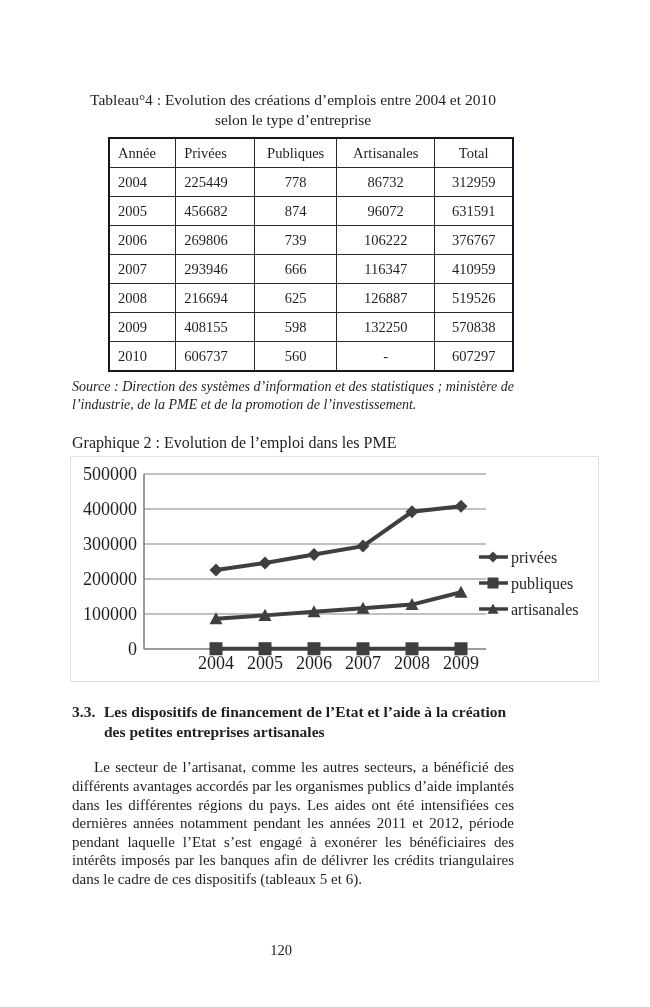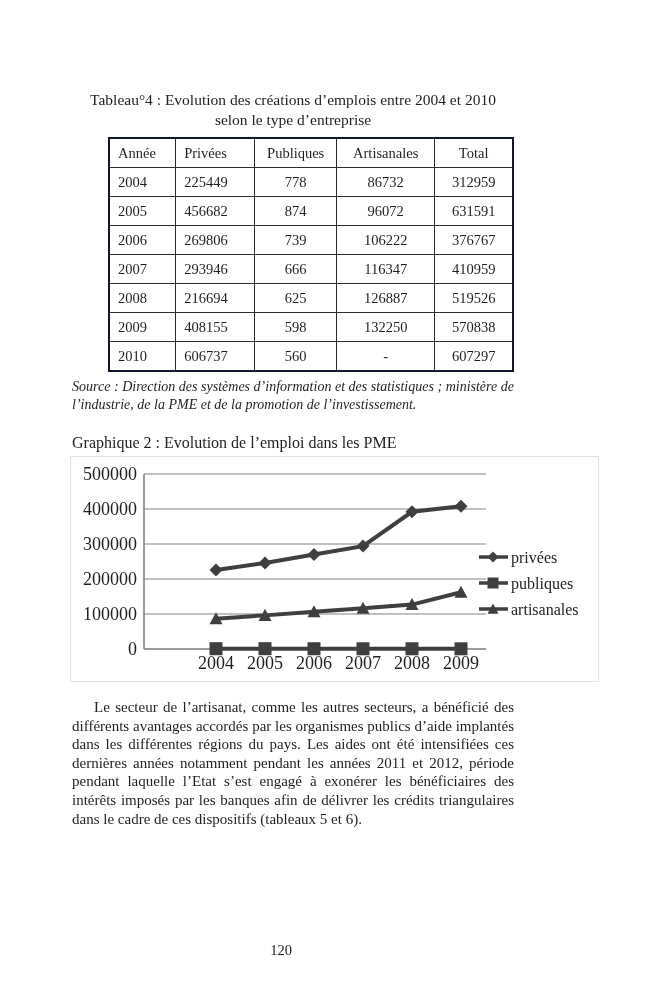--- a/index.html
+++ b/index.html
@@ -168,18 +168,22 @@
         </g>
         <g>
           <line x1="408" y1="152" x2="437" y2="152" stroke="#3f3f3f" stroke-width="3.5"></line>
           <path d="M 422 146.5 L 427.5 156.675 L 416.5 156.675 Z" fill="#3f3f3f"></path>
           <text x="440" y="158" font-size="16">artisanales</text>
         </g>
       </svg>
   </div>
 
 
+  <div class="heading">
+    <span class="hnum">3.3.</span>
+    <span class="htext">Les dispositifs de financement de l’Etat et l’aide à la création des petites entreprises artisanales</span>
+  </div>
 
   <p class="body-par">Le secteur de l’artisanat, comme les autres secteurs, a bénéficié des différents avantages accordés par les organismes publics d’aide implantés dans les différentes régions du pays. Les aides ont été intensifiées ces dernières années notamment pendant les années 2011 et 2012, période pendant laquelle l’Etat s’est engagé à exonérer les bénéficiaires des intérêts imposés par les banques afin de délivrer les crédits triangulaires dans le cadre de ces dispositifs (tableaux 5 et 6).</p>
 
   <div class="page-number">120</div>
 
 </div>
 
 </body></html>

